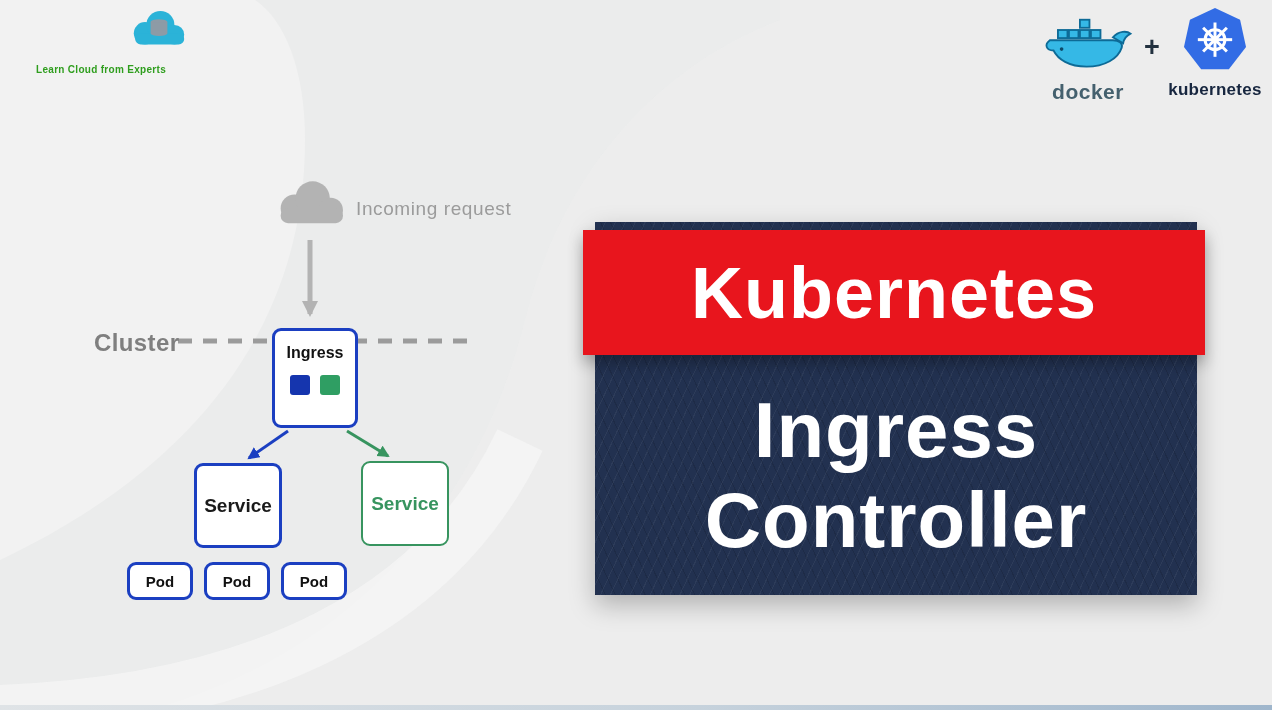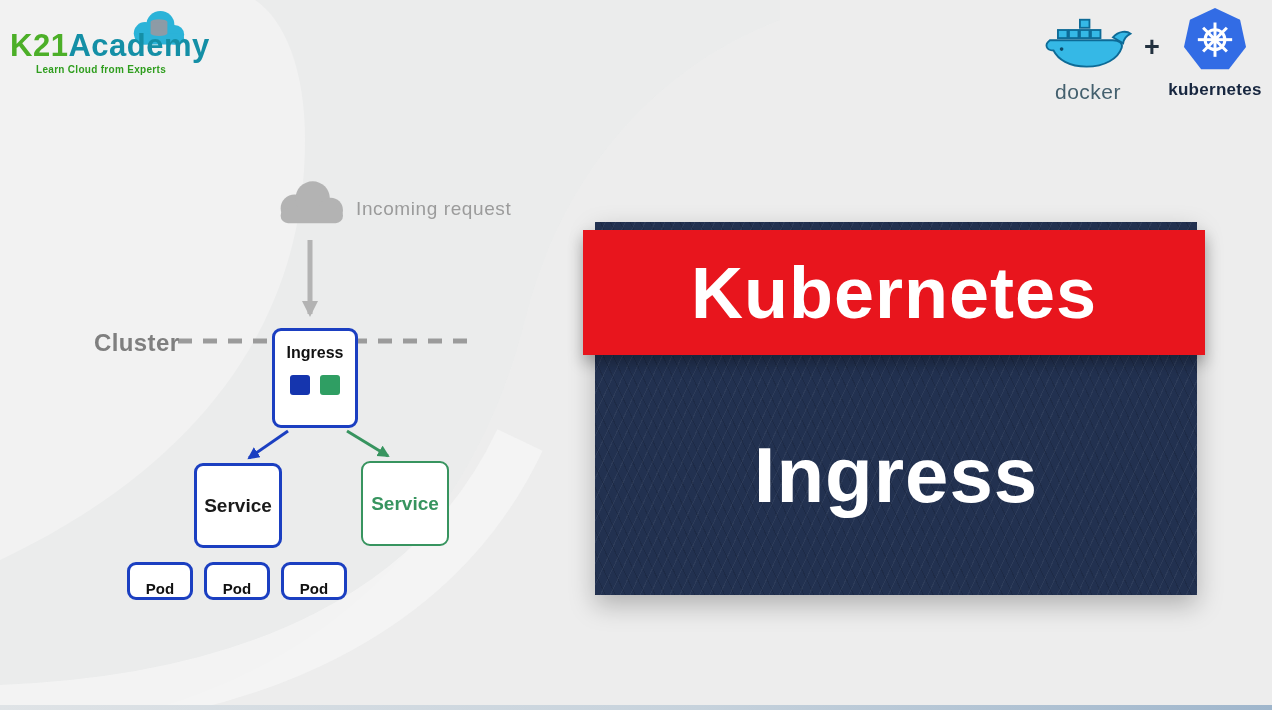--- a/index.html
+++ b/index.html
@@ -13,21 +13,21 @@
   .k21-cloud { position:absolute; left:116px; top:0px; width:70px; height:46px; }
   .k21-text { position:absolute; left:2px; top:24px; font-size:31px; font-weight:bold; letter-spacing:0.5px; white-space:nowrap; }
   .k21-green { color:#4caf28; }
   .k21-teal  { color:#148fa6; }
   .k21-tagline { position:absolute; left:28px; top:60px; font-size:10px; font-weight:bold; color:#2f9e1e; letter-spacing:0.3px; }
 
   
   .tech-logos { position:absolute; right:8px; top:6px; width:228px; height:96px; }
   .docker-wrap { position:absolute; left:0; top:2px; width:104px; text-align:center; }
   .docker-icon { display:inline-block; width:100px; height:66px; }
-  .docker-label { margin-top:2px; font-size:21px; font-weight:400; color:#44606e; letter-spacing:0.5px; }
+  .docker-label { margin-top:2px; font-size:21px; font-weight:700; color:#44606e; letter-spacing:0.5px; }
   .plus-sign { position:absolute; left:108px; top:26px; font-size:27px; font-weight:bold; color:#22313f; }
   .k8s-wrap { position:absolute; left:130px; top:0; width:98px; text-align:center; }
   .k8s-icon { display:inline-block; width:66px; height:66px; }
   .k8s-label { margin-top:4px; font-size:17px; font-weight:bold; color:#17263f; letter-spacing:0.3px; }
 
   
   .diagram-lines { position:absolute; left:0; top:0; pointer-events:none; }
   .cloud-icon { position:absolute; left:270px; top:174px; width:82px; height:54px; }
   .incoming-label { position:absolute; left:356px; top:198px; font-size:19px; font-weight:500; color:#9b9b9b; letter-spacing:0.6px; }
   .cluster-label { position:absolute; left:94px; top:329px; font-size:24px; font-weight:bold; color:#7f7f7f; letter-spacing:0.4px; }
@@ -39,21 +39,21 @@
   .squares { display:flex; gap:10px; }
   .sq { width:20px; height:20px; border-radius:3px; display:inline-block; }
   .sq-blue { background:#1535ae; }
   .sq-green { background:#2f9e63; }
 
   .service-box { display:flex; align-items:center; justify-content:center; font-size:19px; font-weight:bold; }
   .service-blue  { left:194px; top:463px; width:88px; height:85px; border:3px solid #1b3fc1; color:#1a1a1a; }
   .service-green { left:361px; top:461px; width:88px; height:85px; border:2.5px solid #37945f; color:#37945f; }
 
   .pod-box { top:562px; width:66px; height:38px; border:3px solid #1b3fc1;
-             display:flex; align-items:flex-end; justify-content:center; font-size:15px; font-weight:bold; color:#111; }
+             display:flex; align-items:center; justify-content:center; font-size:15px; font-weight:bold; color:#111; }
   .pod-1 { left:127px; } .pod-2 { left:204px; } .pod-3 { left:281px; }
 
   
   .navy-box { position:absolute; left:595px; top:222px; width:602px; height:373px;
               background-color:#223150;
               background-image:
                 repeating-linear-gradient(115deg, rgba(255,255,255,0.05) 0 1px, transparent 1px 9px),
                 repeating-linear-gradient(65deg, rgba(0,0,0,0.12) 0 1px, transparent 1px 9px);
               box-shadow:0 10px 24px rgba(0,0,0,0.25); z-index:3; }
   .red-strip { position:absolute; left:583px; top:230px; width:622px; height:125px;
@@ -87,21 +87,20 @@
             <circle cx="72" cy="42" r="14"></circle>
           <rect x="16" y="40" width="70" height="16" rx="8"></rect>
         </g>
         <g fill="#8d9ba6">
           <ellipse cx="50" cy="24" rx="12" ry="4"></ellipse>
             <rect x="38" y="24" width="24" height="16"></rect>
             <ellipse cx="50" cy="40" rx="12" ry="4"></ellipse>
         </g>
       </svg>
     </span>
-    <div class="k21-text"><span class="k21-green">K21</span><span class="k21-teal">Academy</span></div>
     <div class="k21-tagline">Learn Cloud from Experts</div>
   </div>
 
   <div class="tech-logos">
     <div class="docker-wrap">
       <span class="docker-icon">
         <svg viewBox="0 0 120 90" width="100" height="66">
           <g fill="#35b8e6" stroke="#0d6a96" stroke-width="2.5">
             <rect x="19" y="30" width="13" height="11"></rect>
             <rect x="34" y="30" width="13" height="11"></rect>
@@ -194,16 +193,17 @@
   <div class="node-box pod-box pod-3">
     <span>Pod</span>
   </div>
 
   <div class="navy-box"></div>
   <div class="red-strip">
     <span class="banner-headline">Kubernetes</span>
   </div>
   <div class="banner-sub">
     <div>Ingress</div>
+    <div>Controller</div>
   </div>
 
   <div class="bottom-strip"></div>
 </div>
 
 </body></html>

